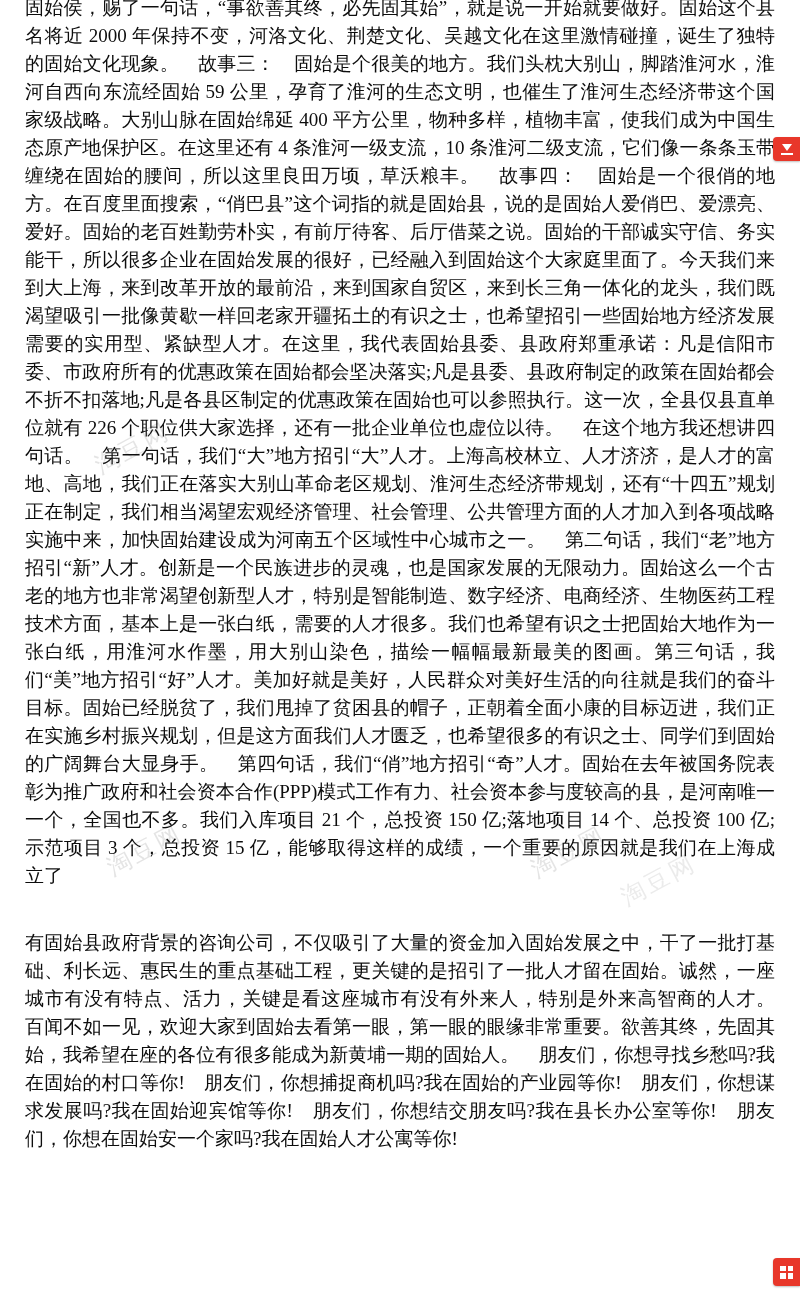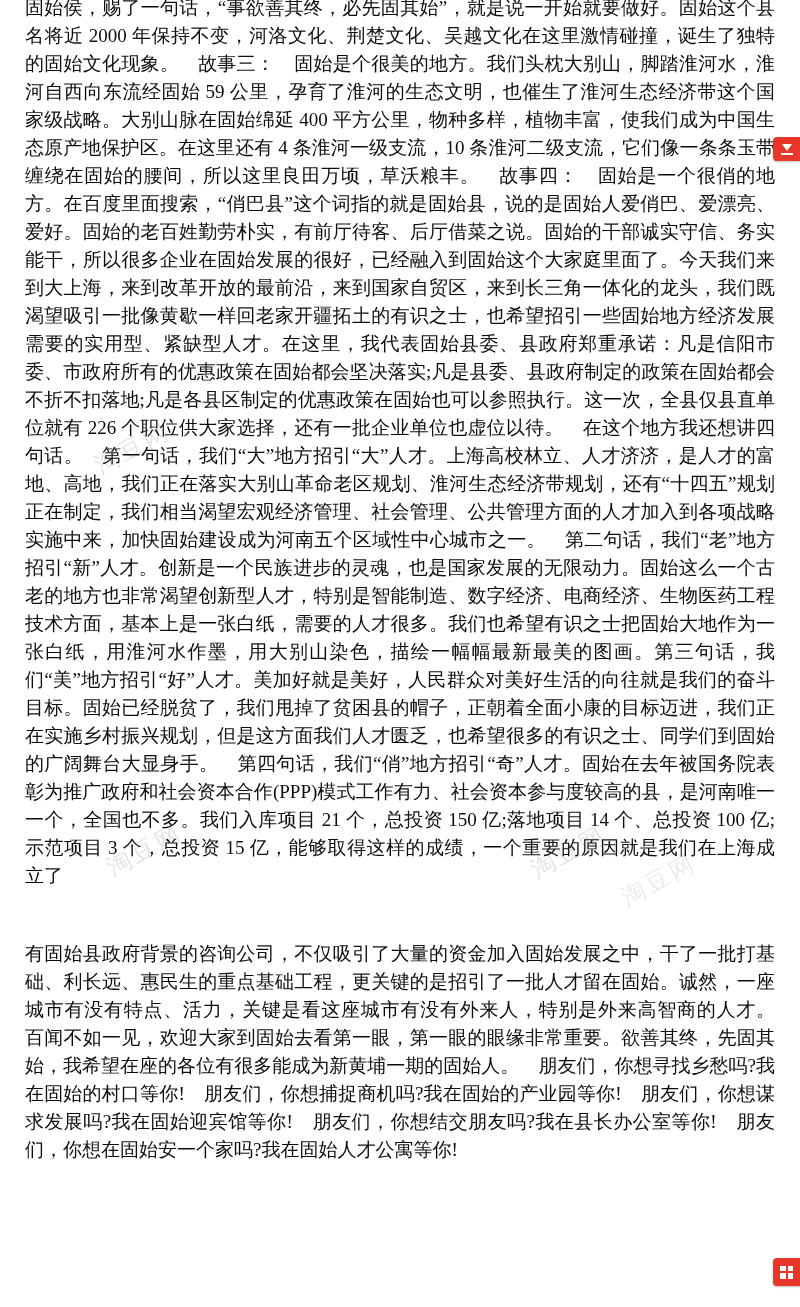--- a/index.html
+++ b/index.html
@@ -22,21 +22,21 @@
   }
   .para {
     margin: 0;
     font-size: 19px;
     line-height: 28px;
     color: #0d0d0d;
     text-align: justify;
     word-break: break-all;
   }
   .para + .para {
-    margin-top: 50px;
+    margin-top: 39px;
   }
   .watermark {
     position: absolute;
     font-size: 24px;
     color: #b9b9b9;
     opacity: 0.38;
     transform: rotate(-28deg);
     letter-spacing: 3px;
     white-space: nowrap;
     pointer-events: none;

